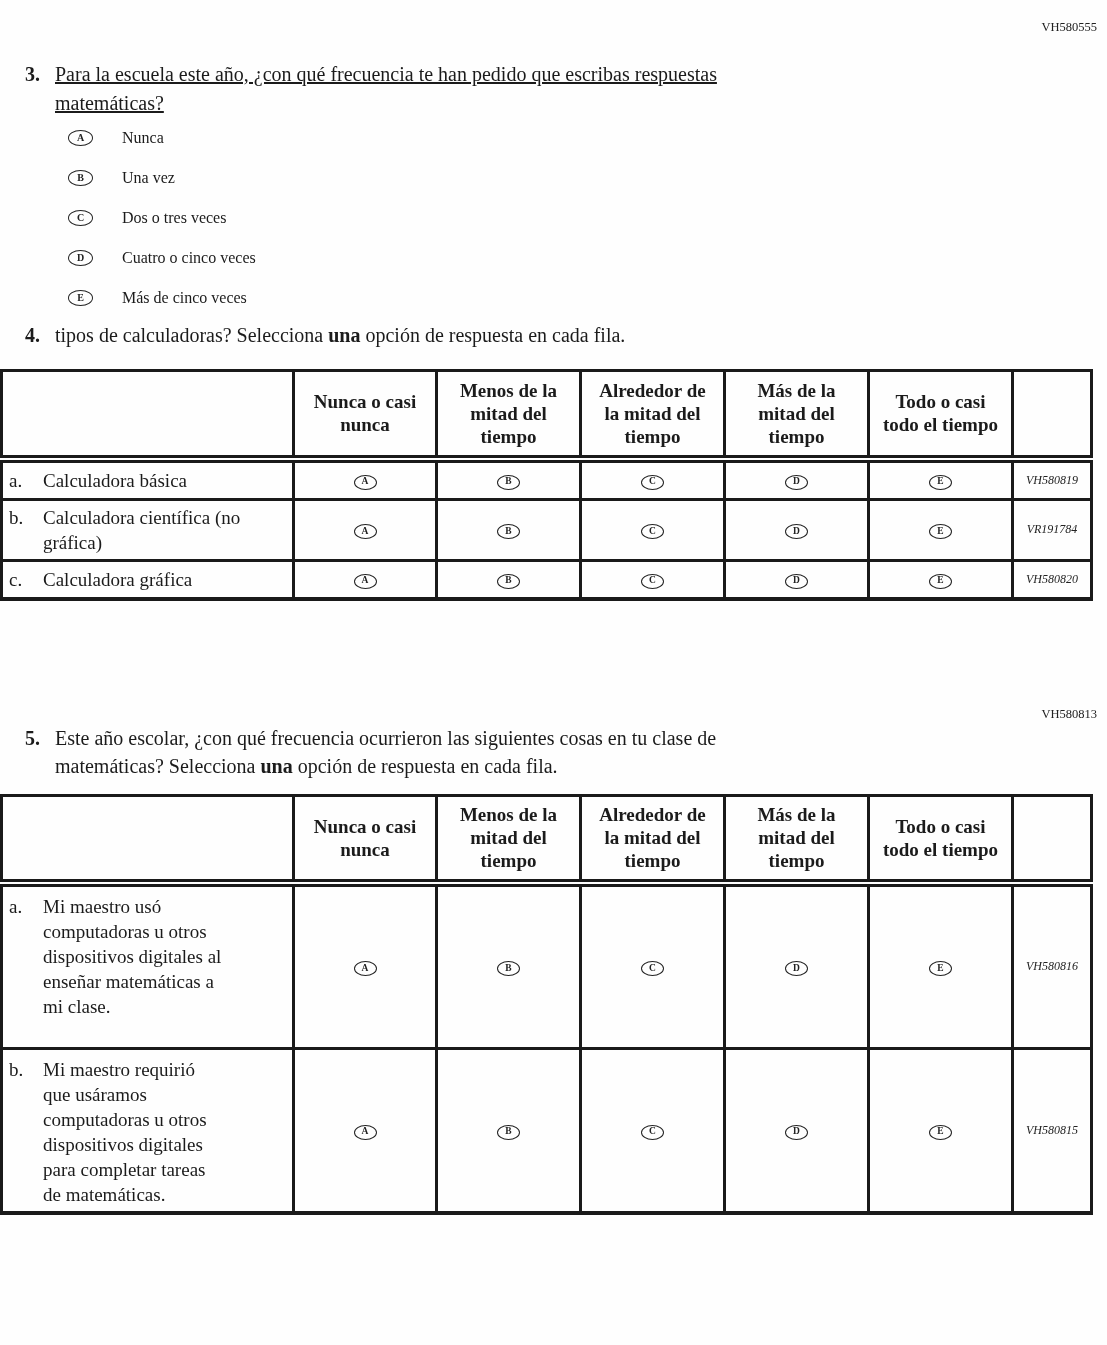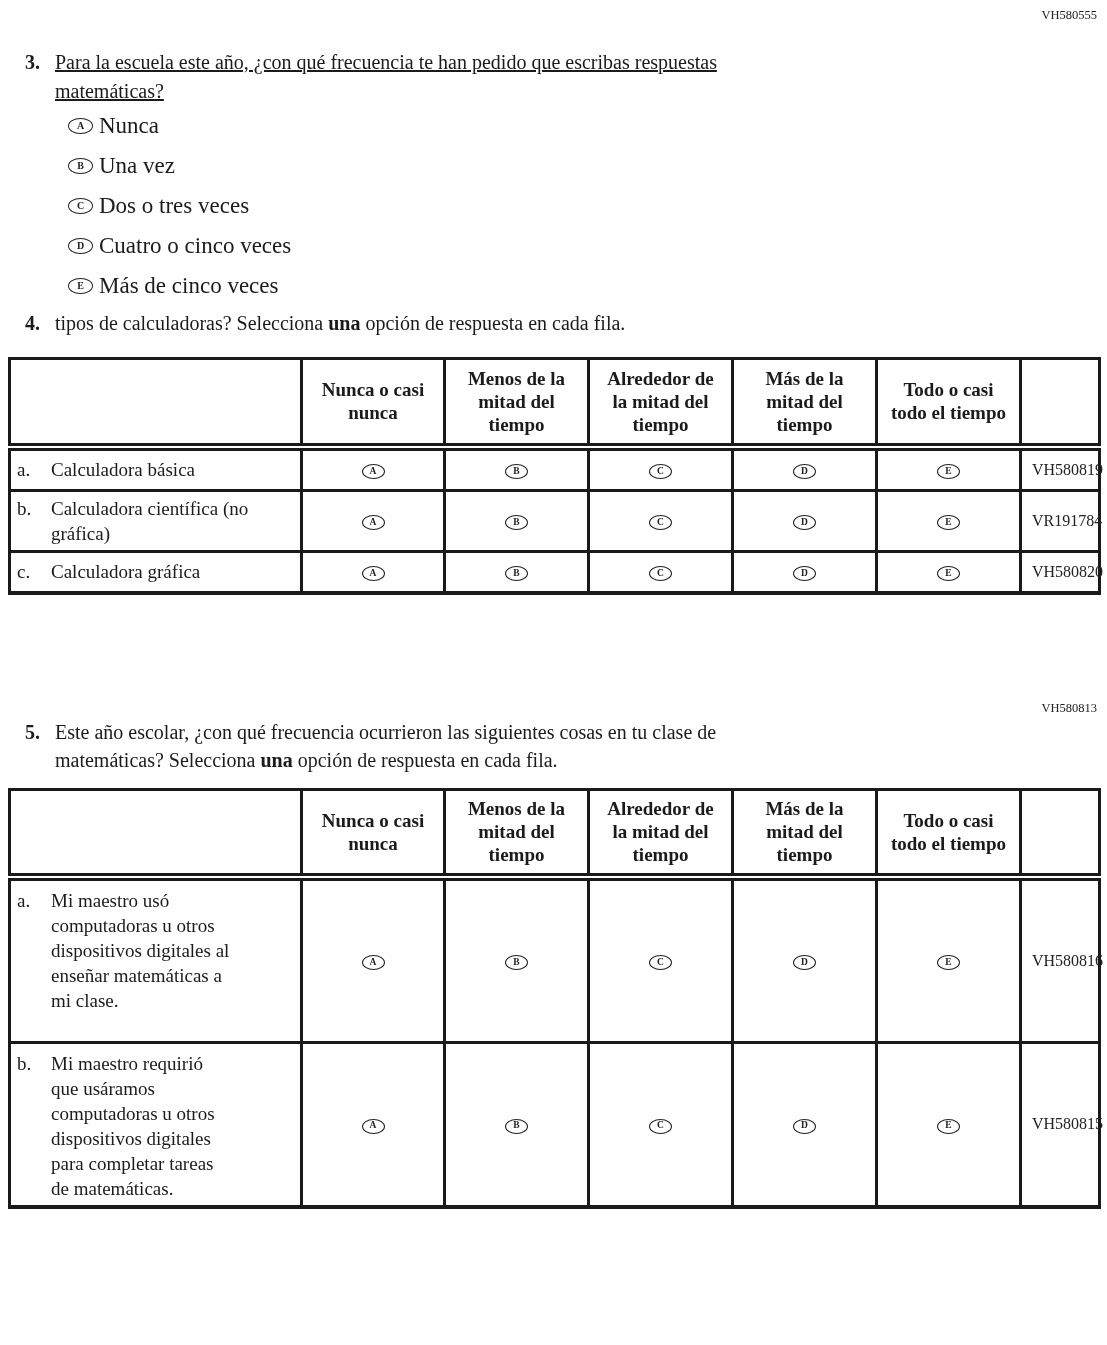--- a/index.html
+++ b/index.html
@@ -6,52 +6,51 @@
   html,body { background:#ffffff; }
   .page {
     width:1107px; height:1345px;
     background:#fefefe;
     color:#1b1b1b;
     font-family:"Liberation Serif","DejaVu Serif",serif;
     overflow:hidden;
     position:relative;
   }
   .code-row { text-align:right; padding-right:10px; font-size:12.5px; line-height:14px; color:#222; }
-  .code-row.first { padding-top:8px; }
+  .code-row.first { padding-top:20px; }
   .code-row.gap2 { margin-top:98px; }
   .code-row.gap3 { margin-top:106px;margin-left:16px; }
 
   .q { display:flex; }
   .q-num { width:30px; margin-left:25px; font-weight:bold; font-size:20px; flex:0 0 auto; }
   .q-body { flex:1; font-size:20px; }
   .q3 { margin-top:26px; }
   .q3 .q-num, .q3 .q-body { line-height:29px; }
   .q45 { margin-top:3px; }
   .q45 .q-num, .q45 .q-body { line-height:28px; }
   .q3 .q-body { max-width:880px;text-decoration:underline; }
   .q45 .q-body { max-width:880px; }
   .bold-word { font-weight:bold;text-align:right; }
 
   .options { margin-left:68px; }
   .opt { height:40px; display:flex; align-items:center; }
-  .opt-label { font-size:23px; margin-left:6px; }
+  .opt-label { font-size:16px; margin-left:29px; }
 
   .bubble {
     display:inline-flex; align-items:center; justify-content:center;
     width:25px; height:16px;
     border:1.6px solid #222; border-radius:50%;
     font-size:10px; font-weight:bold; color:#222;
     flex:0 0 auto; background:transparent;
     line-height:1;
   }
   td .bubble { width:23px; height:15px; font-size:9.5px; }
 
   table.matrix {
     border-collapse:collapse;
-    margin-left:8px;
     width:1090px;
     table-layout:fixed;
     border:3px solid #1a1a1a;
     border-bottom-width:4px;
   }
   table.matrix.t1 { margin-top:20px; }
   table.matrix.t2 { margin-top:14px; }
   .matrix th, .matrix td { border:3px solid #1a1a1a; }
   .matrix thead th {
     border-bottom:8px double #1a1a1a;
@@ -62,21 +61,21 @@
   }
   .matrix td { vertical-align:middle; }
   .label-cell { padding:4px 6px 4px 6px; font-size:19px; line-height:25px; }
   .row-label { display:flex; }
   .row-num { width:34px; flex:0 0 auto; }
   .row-text { flex:0 1 auto; }
   .t1 .row-text { max-width:200px; }
   .t2 .label-cell { vertical-align:top; padding-top:7px; }
   .t2 .row-text { max-width:182px; }
   .bub-cell { text-align:center; }
-  .code-cell { text-align:center; font-size:16px; padding:10px; color:#222; }
+  .code-cell { text-align:center; font-size:12px; padding:10px; color:#222;font-style:italic; }
   .t1 tbody tr.r-a { height:38px; }
   .t1 tbody tr.r-b { height:50px; }
   .t1 tbody tr.r-c { height:36px; }
   .t2 tbody tr.r-a { height:165px; }
   .t2 tbody tr.r-b { height:152px; }
 </style>
 </head>
 <body>
 
 <div class="page">

